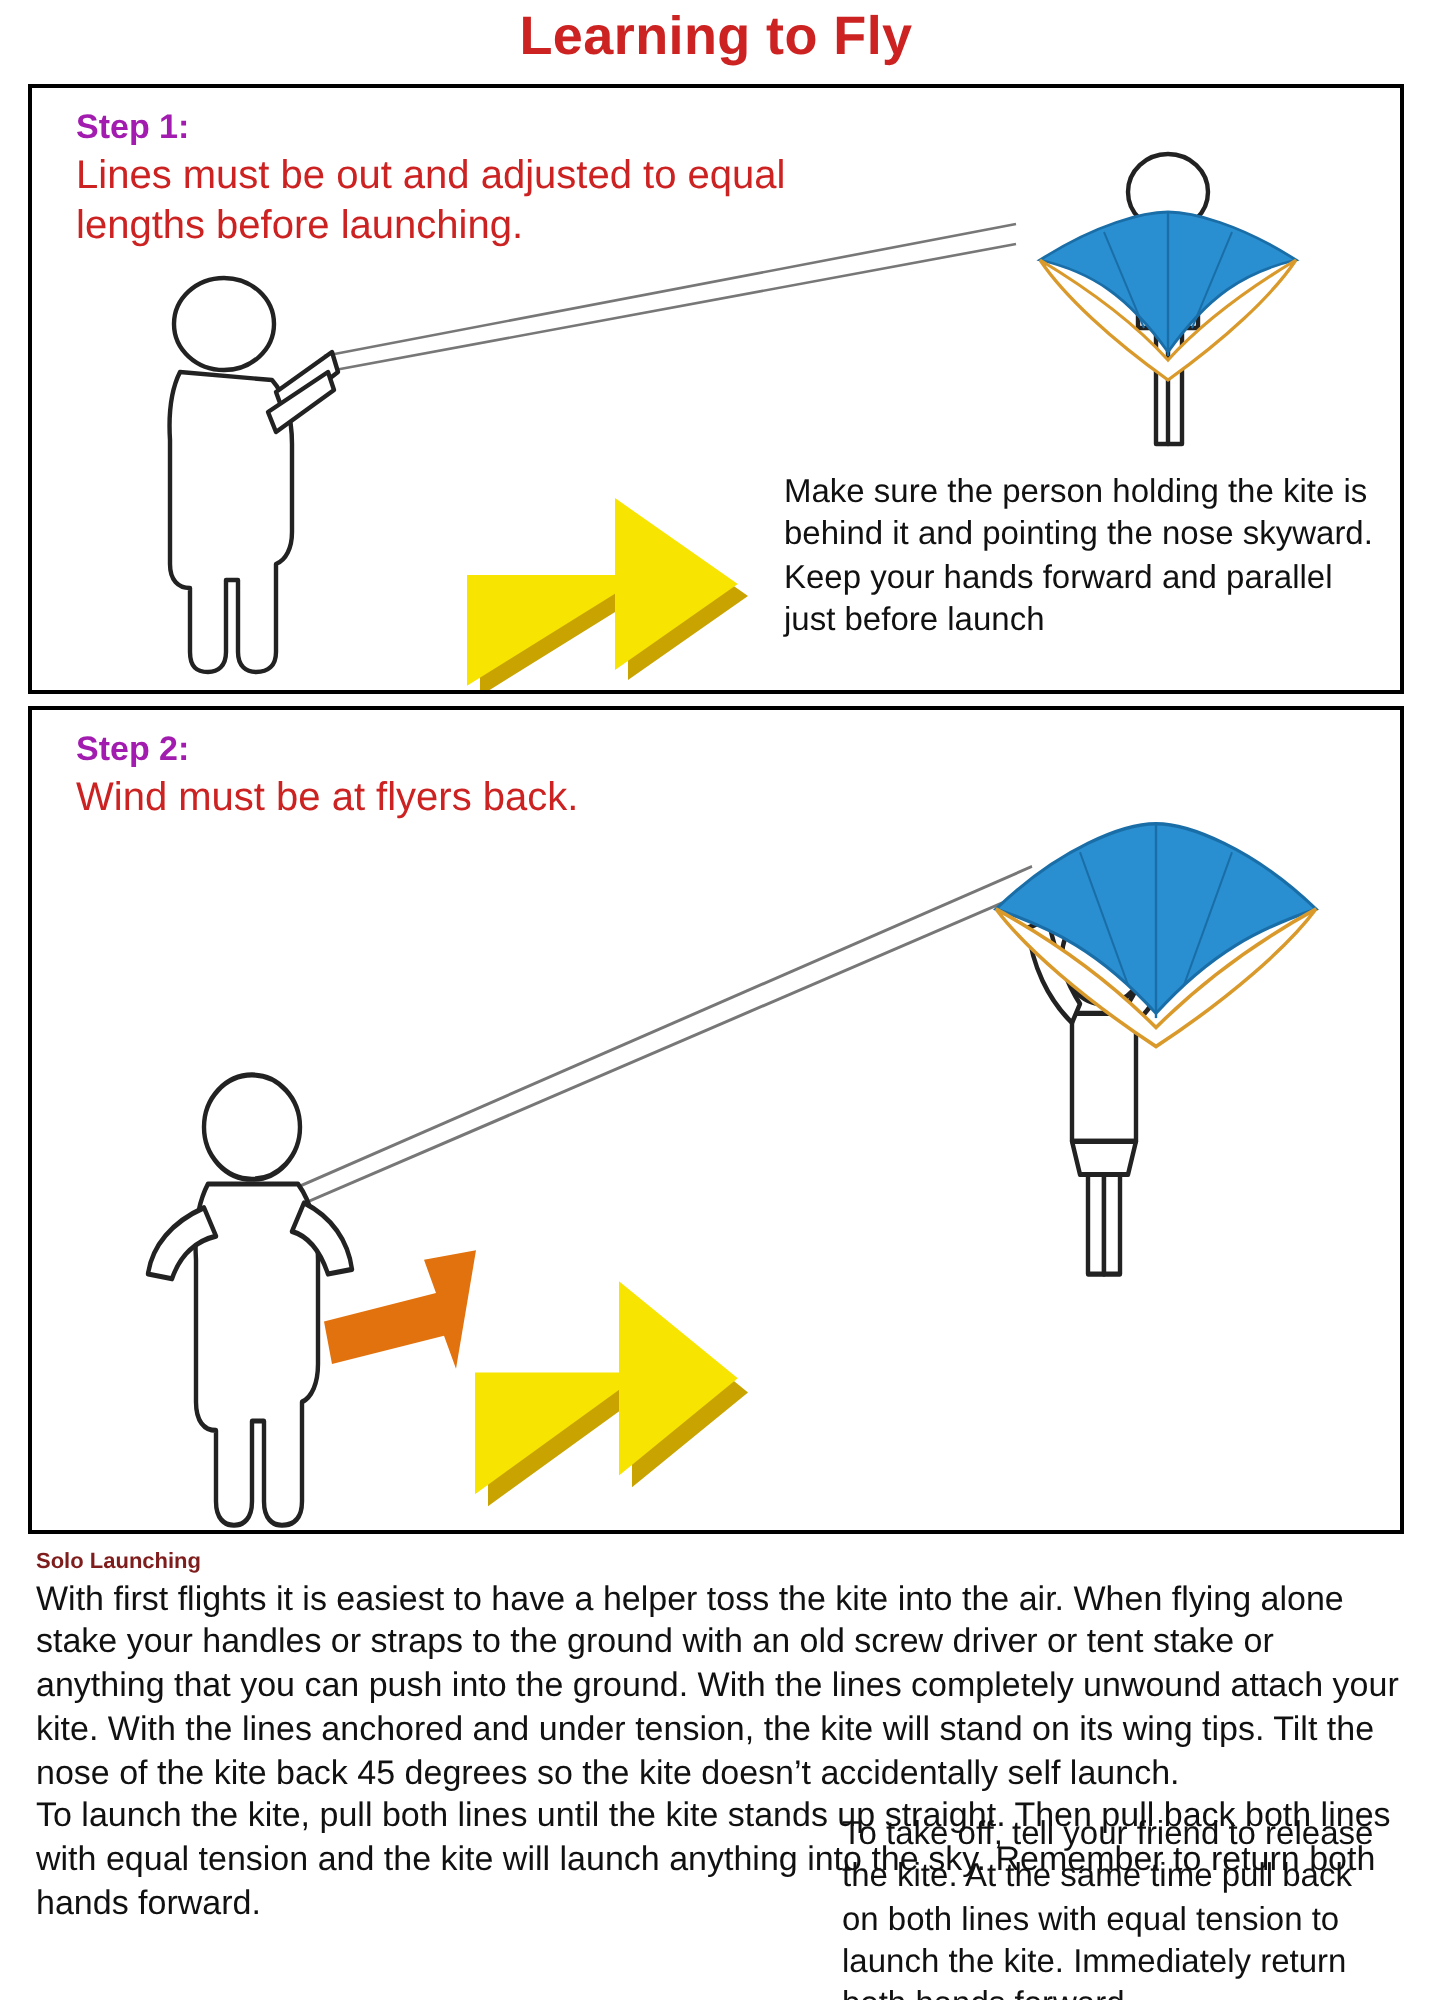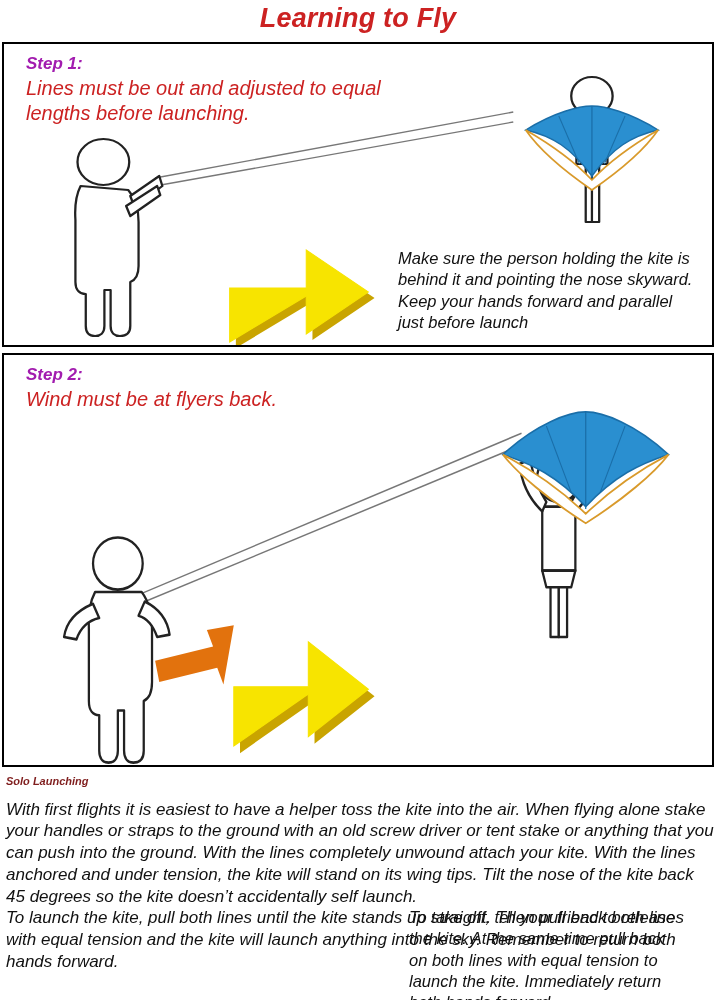--- a/index.html
+++ b/index.html
@@ -13,22 +13,21 @@
     font-family: "Liberation Sans", sans-serif;
     color: #1a1a1a;
     position: relative;
     overflow: hidden;
   }
   .page {
     width: 716px;
     height: 1000px;
     position: relative;
     box-sizing: border-box;
-    padding: 0 2px;
-    font-style: italic;
+    padding: 0 14px;
   }
   .title {
     text-align: center;
     font-size: 27px;
     font-weight: bold;
     color: #cc2222;
     letter-spacing: 0.2px;
     padding-top: 4px;
     padding-bottom: 8px;
     line-height: 1.1;
@@ -58,24 +57,23 @@
     line-height: 1.25;
     width: 380px;
   }
   .note {
     position: absolute;
     font-size: 16.5px;
     line-height: 1.3;
     color: #111;
   }
   #note-step1 {
-    left: 394px;
+    left: 376px;
     top: 192px;
     width: 300px;
-    margin-top: 12px;
   }
   #note-step2 {
     left: 405px;
     top: 552px;
     width: 275px;
   }
   .svg-layer {
     position: absolute;
     left: 0;
     top: 0;
@@ -87,21 +85,21 @@
     font-weight: bold;
     color: #7f1d1d;
     margin-top: 8px;
     margin-left: 4px;
   }
   .solo-body {
     font-size: 17px;
     line-height: 1.28;
     color: #111;
     margin-left: 4px;
-    margin-top: 12px;
+    margin-top: 2px;
   }
   .solo-body p { margin: 0; }
 </style>
 </head>
 <body>
 
 <div class="page">
 
   <div class="title">Learning to Fly</div>
 

